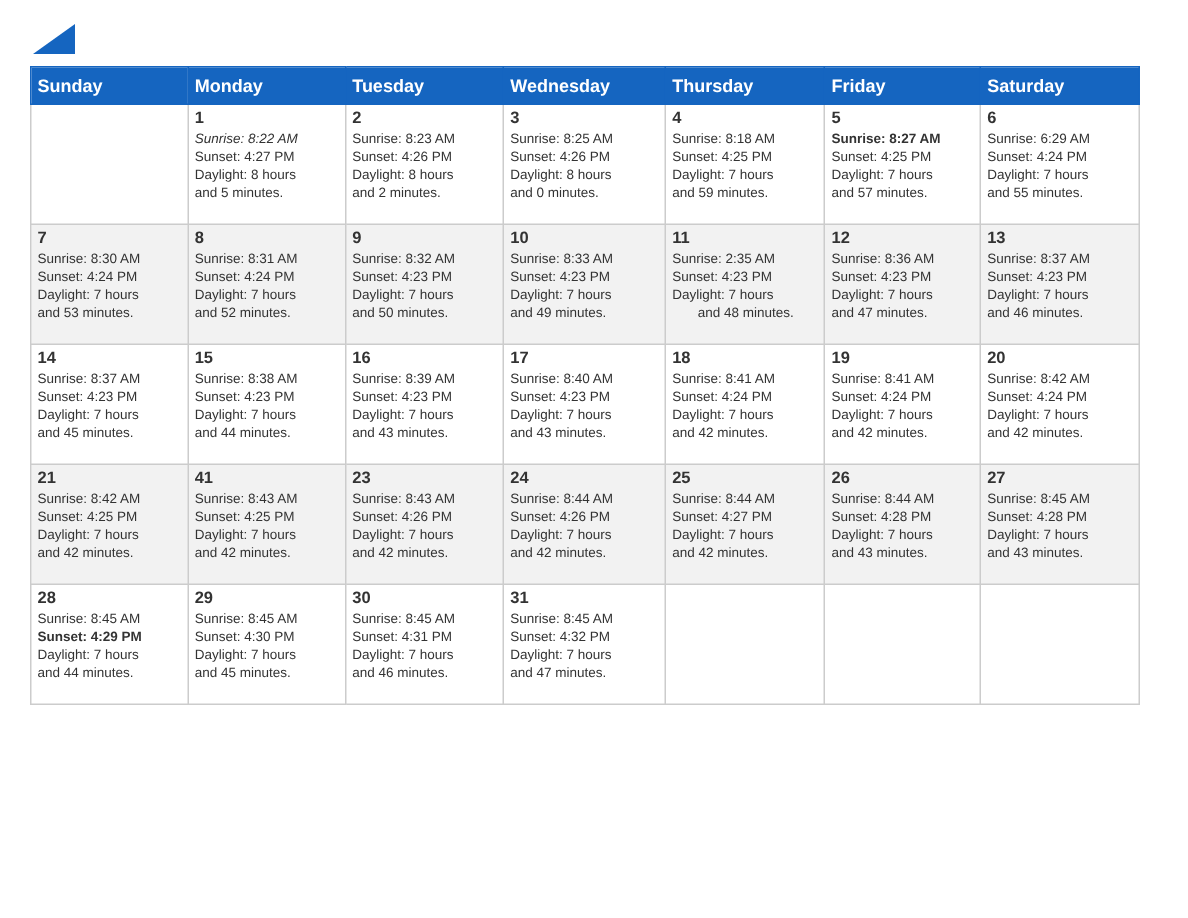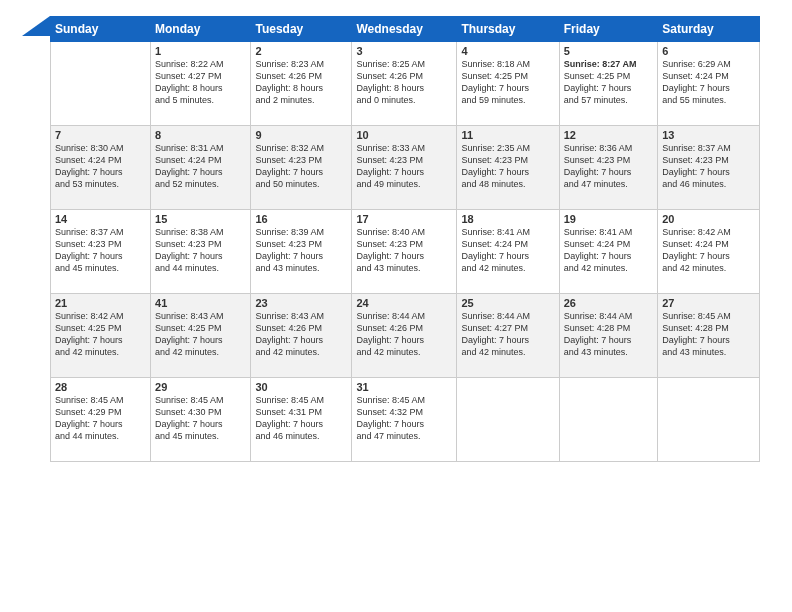--- a/index.html
+++ b/index.html
@@ -8,21 +8,21 @@
       background: #fff;
       width: 792px;
       height: 612px;
       overflow: hidden;
     }
     .page {
       width: 792px;
       height: 472px;
       padding: 16px 32px 10px 20px;
       display: flex;
-      flex-direction: row;
+      flex-direction: column;
     }
     .header {
       display: flex;
       align-items: flex-start;
       justify-content: space-between;
       margin-bottom: 8px;
     }
     .logo {
       display: flex;
       flex-direction: column;
@@ -130,21 +130,21 @@
           <th>Friday</th>
           <th>Saturday</th>
         </tr>
     </thead>
     <tbody id="calendar-body">
     <tr class="row-white">
           <td class="empty-cell"></td>
           <td>
             <span class="day-num">1</span>
             <div class="day-info">
-              <span style="display: block;">Sunrise: 8:22 AM</span>
+              <span style="display: block; font-style: italic;">Sunrise: 8:22 AM</span>
               <span style="display: block;">Sunset: 4:27 PM</span>
               <span style="display: block;">Daylight: 8 hours</span>
               <span style="display: block;">and 5 minutes.</span>
             </div>
           </td>
           <td>
             <span class="day-num">2</span>
             <div class="day-info">
               <span style="display: block;">Sunrise: 8:23 AM</span>
               <span style="display: block;">Sunset: 4:26 PM</span>
@@ -225,21 +225,21 @@
               <span style="display: block;">Daylight: 7 hours</span>
               <span style="display: block;">and 49 minutes.</span>
             </div>
           </td>
           <td>
             <span class="day-num">11</span>
             <div class="day-info">
               <span style="display: block;">Sunrise: 2:35 AM</span>
               <span style="display: block;">Sunset: 4:23 PM</span>
               <span style="display: block;">Daylight: 7 hours</span>
-              <span style="display: block;">and 48 minutes.</span>
+              <span style="display: block; margin-left: 17px;">and 48 minutes.</span>
             </div>
           </td>
           <td>
             <span class="day-num">12</span>
             <div class="day-info">
               <span style="display: block;">Sunrise: 8:36 AM</span>
               <span style="display: block;">Sunset: 4:23 PM</span>
               <span style="display: block;">Daylight: 7 hours</span>
               <span style="display: block;">and 47 minutes.</span>
             </div>
@@ -382,21 +382,21 @@
               <span style="display: block;">Daylight: 7 hours</span>
               <span style="display: block;">and 43 minutes.</span>
             </div>
           </td>
         </tr>
         <tr class="row-white">
           <td>
             <span class="day-num">28</span>
             <div class="day-info">
               <span style="display: block;">Sunrise: 8:45 AM</span>
-              <span style="display: block;">Sunset: 4:29 PM</span>
+              <span style="display: block; font-weight: bold;">Sunset: 4:29 PM</span>
               <span style="display: block;">Daylight: 7 hours</span>
               <span style="display: block;">and 44 minutes.</span>
             </div>
           </td>
           <td>
             <span class="day-num">29</span>
             <div class="day-info">
               <span style="display: block;">Sunrise: 8:45 AM</span>
               <span style="display: block;">Sunset: 4:30 PM</span>
               <span style="display: block;">Daylight: 7 hours</span>

